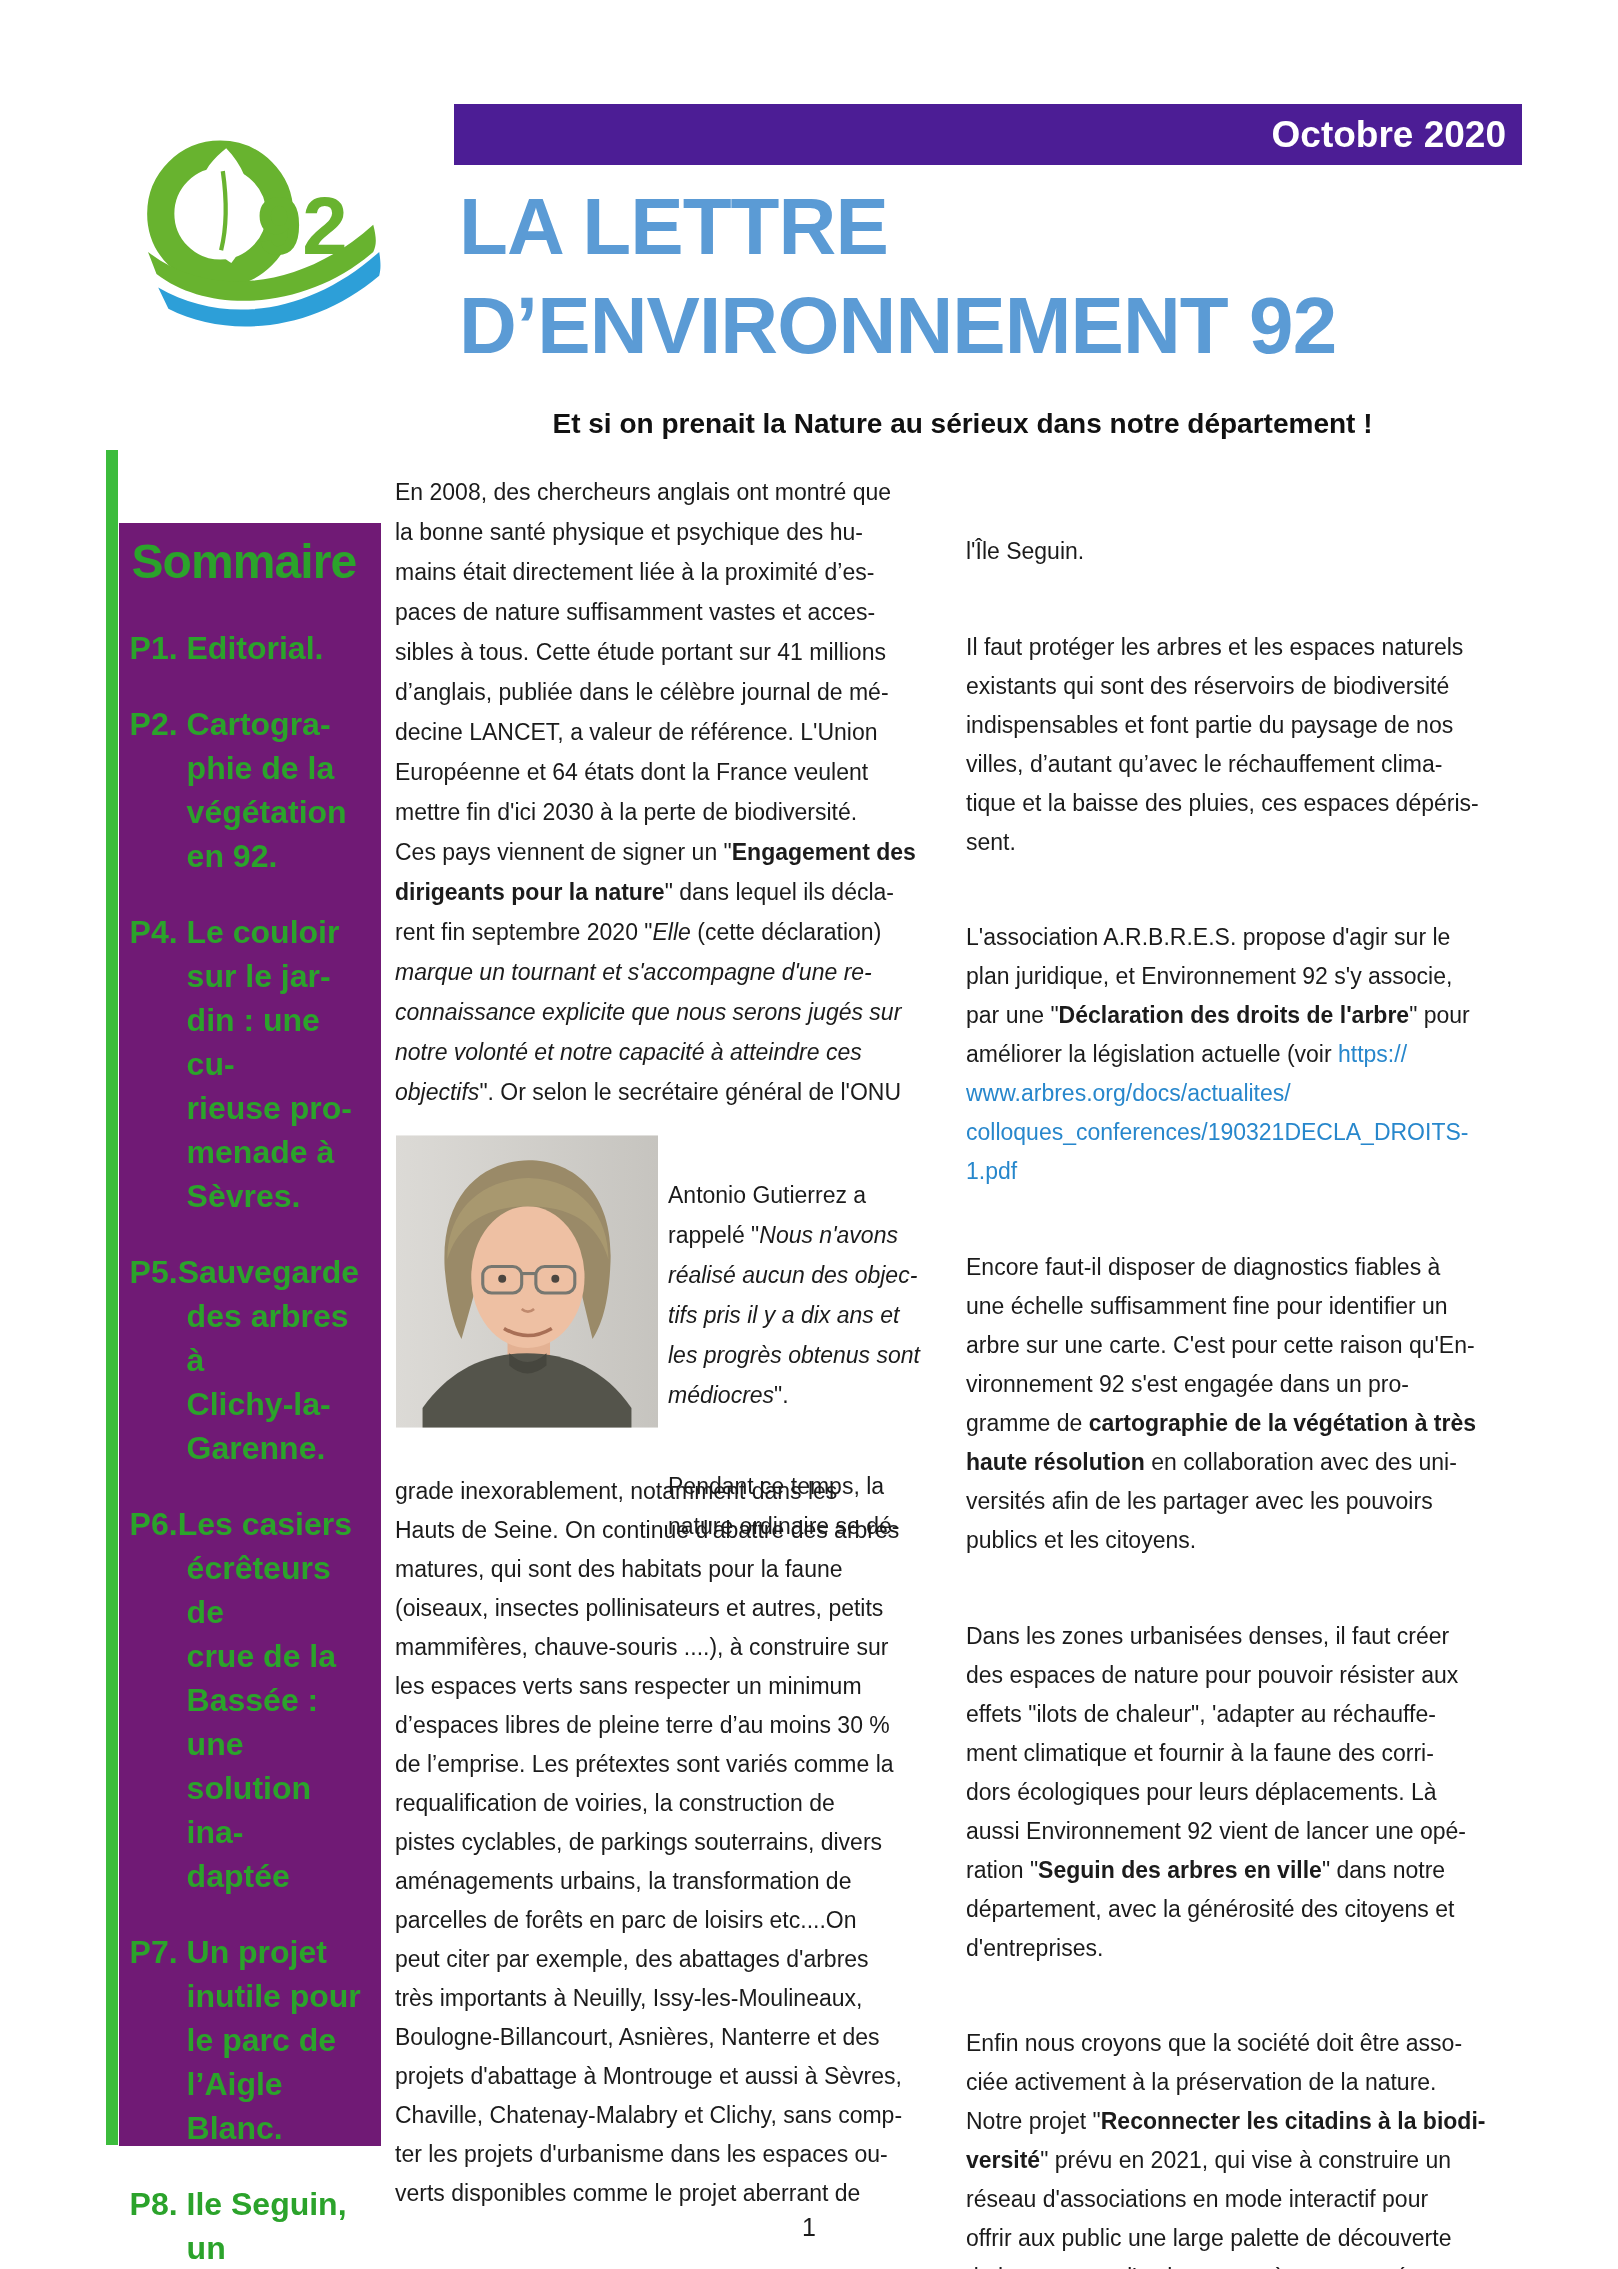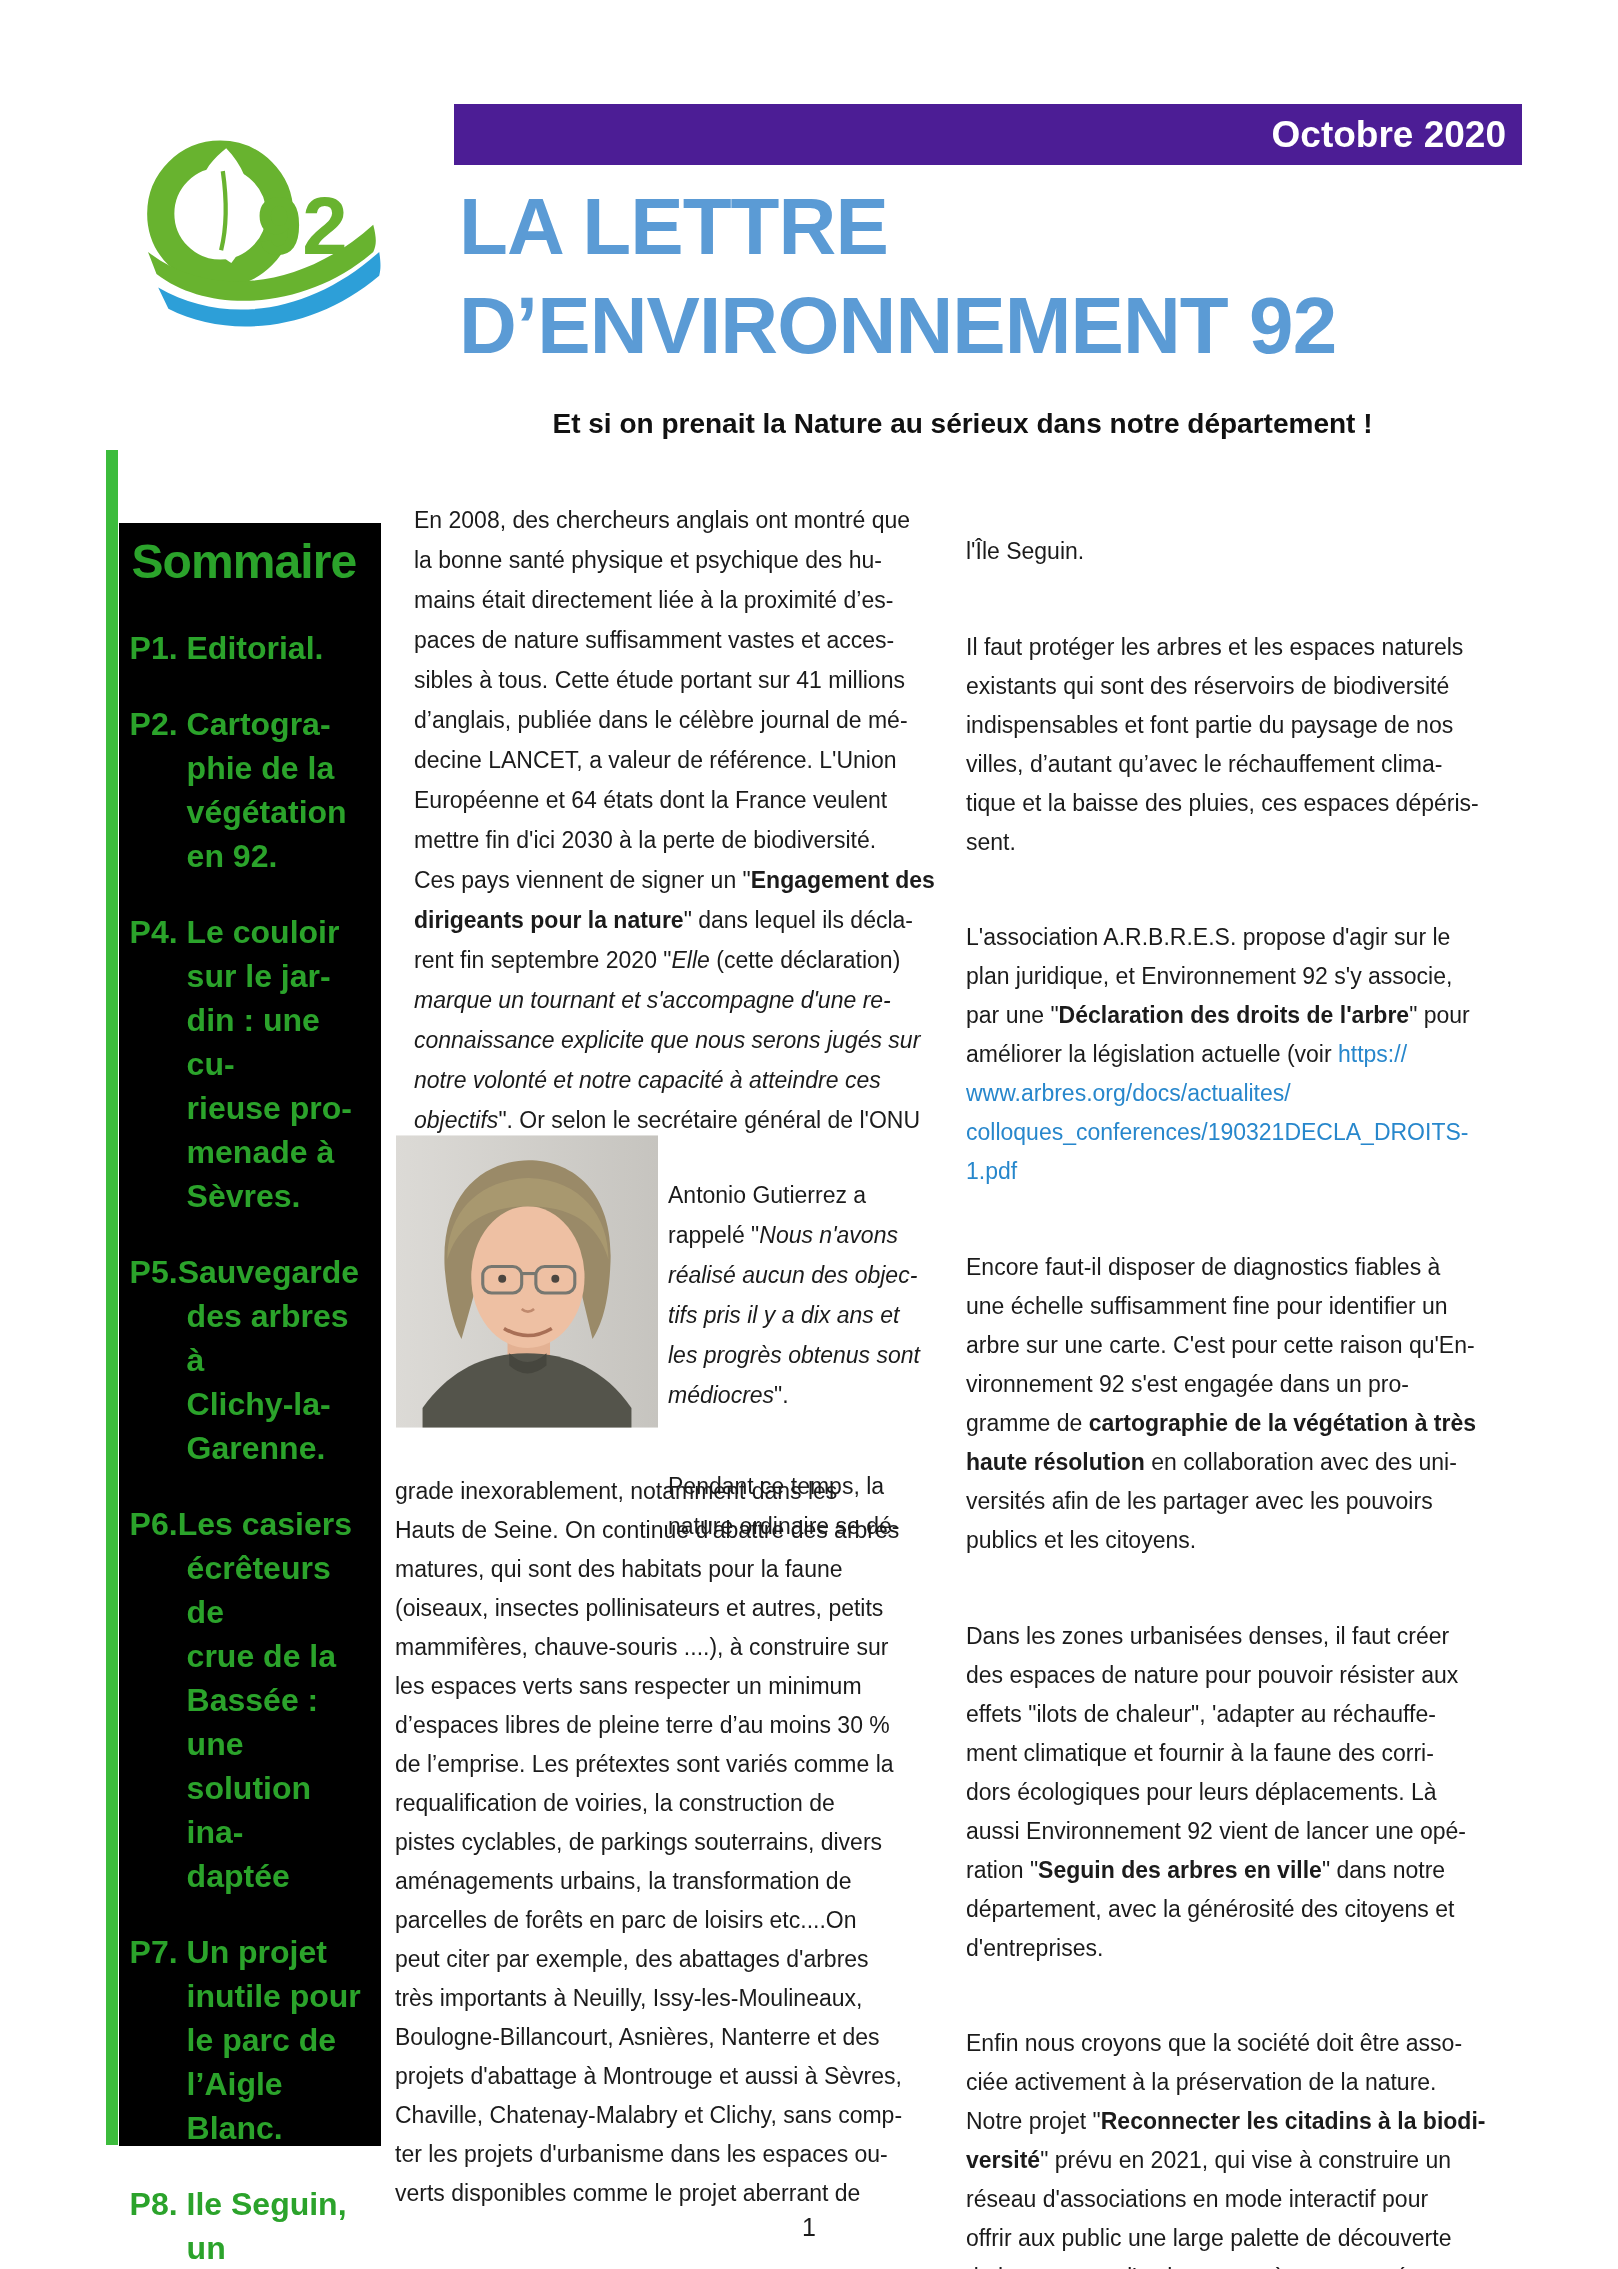--- a/index.html
+++ b/index.html
@@ -19,34 +19,34 @@
     left:459px;top:177px;width:1073px;color:#5B9BD5;font-weight:800;
     font-size:80px;line-height:99px;letter-spacing:-0.9px;white-space:pre-line;
   }
   .subtitle{
     left:395px;top:408px;width:1135px;text-align:center;
     font-size:28px;font-weight:bold;color:#111111;
   }
   
   .green-bar{left:106px;top:450px;width:12.4px;height:1695px;background:#3CBC3C;}
   .toc{
-    left:119px;top:523px;width:262px;height:1623px;background:#000000;
+    left:119px;top:523px;width:262px;height:1623px;background:#701a75;
     padding:5.3px 7px 0 10.6px;box-sizing:border-box;
   }
   .toc-heading{
     font-size:48px;font-weight:bold;color:#2BA32B;margin:5.3px 0 37px 1.8px;
     letter-spacing:-0.9px;
   }
   .toc-item{
     font-size:32px;font-weight:bold;color:#2BA32B;line-height:44px;
     padding-left:57px;text-indent:-57px;white-space:pre-line;margin-bottom:32px;
   }
   
   .bodytext{font-size:23px;white-space:pre-line;}
-  .col1-p1{left:395px;top:500px;width:585px;line-height:40px;margin-left:19px;}
+  .col1-p1{left:395px;top:472px;width:585px;line-height:40px;}
   .photo{left:396px;top:1135px;width:262px;height:293px;}
   .side{left:668px;top:1135px;width:305px;line-height:40px;}
   .side .para2{margin-top:10.6px;}
   .cont{left:395px;top:1472px;width:585px;line-height:39px;}
   .col2{left:966px;top:493px;width:596px;line-height:39px;}
   .col2 .para{margin-bottom:17.7px;}
   .pagenum{left:0;top:2213px;width:1618px;text-align:center;font-size:25px;}
   
   .b{font-weight:bold;}
   .i{font-style:italic;}

